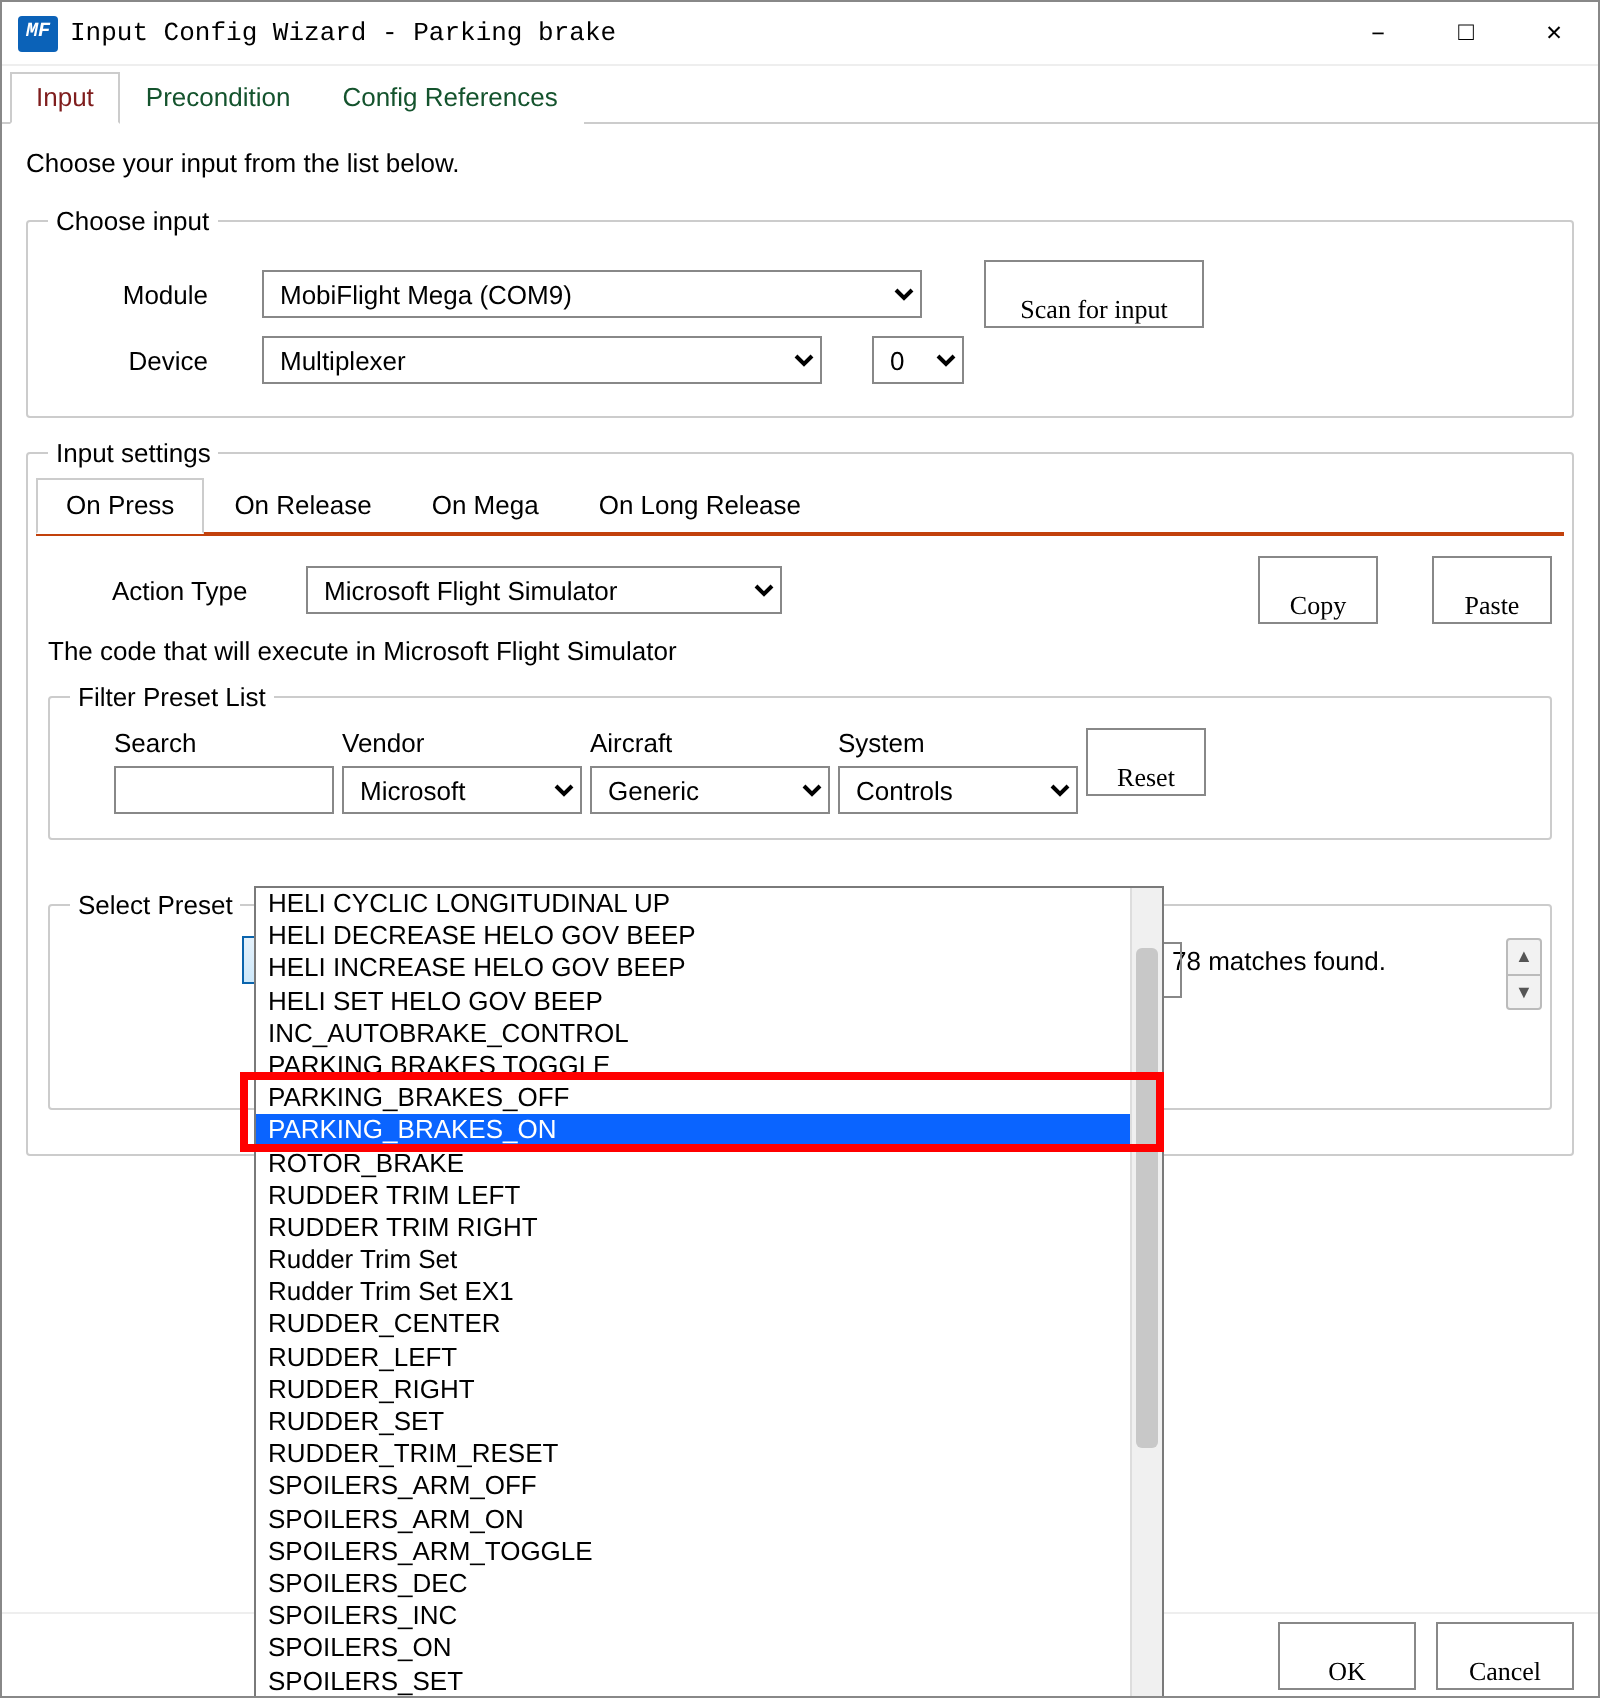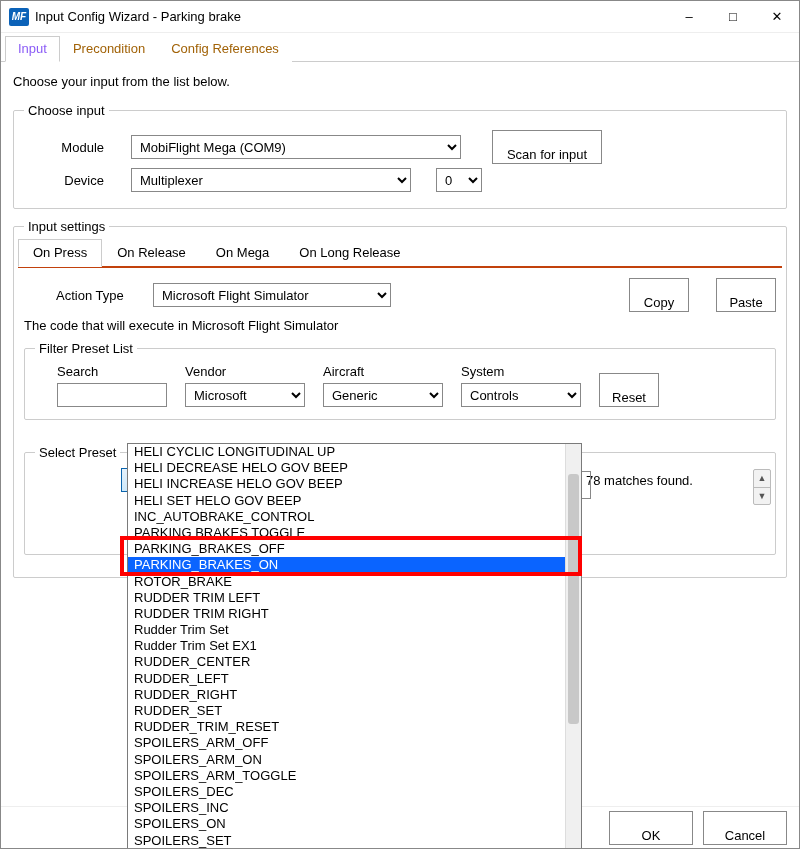--- a/index.html
+++ b/index.html
@@ -1,56 +1,56 @@
 <!DOCTYPE html>
 <html><head>
 <meta charset="utf-8">
 <style>
   * { box-sizing: border-box; }
   html, body { margin: 0; padding: 0; font-family: "Segoe UI", Tahoma, sans-serif; font-size: 13px; color: #000; background: #fff; }
   .window { width: 800px; height: 849px; border: 1px solid #888; background: #fff; position: relative; overflow: hidden; }
-  .titlebar { height: 32px; display: flex; align-items: center; background: #fff; border-bottom: 1px solid #eee; }
+  .titlebar { height: 32px; display: flex; align-items: center; background: #fff; border-bottom: 1px solid #eee; font-family: Liberation Mono, monospace; }
   .app-icon { width: 20px; height: 18px; margin: 0 6px 0 8px; background: #0b62b8; color: #fff; font-size: 10px; font-weight: bold; font-style: italic; display: flex; align-items: center; justify-content: center; border-radius: 2px; }
   .title-text { flex: 1; font-size: 13px; }
   .win-controls { display: flex; height: 100%; }
   .win-btn { width: 44px; display: flex; align-items: center; justify-content: center; font-size: 13px; }
   .tabs { display: flex; border-bottom: 1px solid #ccc; padding: 0 4px; margin-top: 2px; }
-  .tab { padding: 4px 12px 5px; border: 1px solid transparent; border-bottom: none; position: relative; top: 1px; background: #fff; color: #a16207; }
-  .tab.active { border-color: #ccc; border-bottom: 1px solid #fff; background: #fff; color: #8b5cf6; }
+  .tab { padding: 4px 12px 5px; border: 1px solid transparent; border-bottom: none; position: relative; top: 1px; background: #fff; color: #14532d; }
+  .tab.active { border-color: #ccc; border-bottom: 1px solid #fff; background: #fff; color: #7f1d1d; }
   .body { padding: 8px 12px 0 12px; }
   .instr { margin: 4px 0 14px 0; }
   fieldset { border: 1px solid #ccc; border-radius: 2px; margin: 0 0 10px 0; padding: 8px 10px 12px 10px; }
   legend { padding: 0 4px; font-size: 13px; }
   .row { display: flex; align-items: center; margin: 4px 0; gap: 19px; }
   .lbl { text-align: right; padding-right: 8px; }
   select, input[type=text] { border: 1px solid #888; background: #fff; height: 24px; padding: 0 4px; font-family: inherit; font-size: 13px; }
-  .btn { border: 1px solid #888; background: #fff; height: 24px; padding: 16px 12px; font-family: Liberation Sans, sans-serif; font-size: 13px; }
+  .btn { border: 1px solid #888; background: #fff; height: 24px; padding: 16px 12px; font-family: Liberation Serif, serif; font-size: 13px; }
   .subtabs { display: flex; border-bottom: 2px solid #c2410c; margin: -4px -6px 10px -6px; }
   .subtab { padding: 5px 14px 6px; border: 1px solid transparent; border-bottom: none; position: relative; top: 1px; }
   .subtab.active { border-color: #ccc; border-bottom: 1px solid #fff; }
-  .filter-cols { display: flex; gap: 18px; align-items: flex-end; }
+  .filter-cols { display: flex; gap: 4px; align-items: flex-start; }
   .fcol { display: flex; flex-direction: column; }
   .fcol > span { margin-bottom: 4px; }
   .preset-head { display: flex; align-items: center; }
   .preset-dropdown { position: relative; width: 455px; }
   .preset-button { width: 100%; height: 24px; border: 1px solid #0a64ad; background: linear-gradient(#e4f1fb,#cde8fa); display: flex; align-items: center; padding: 0 6px; }
   .preset-arrow { margin-left: auto; width: 14px; text-align: center; }
   .matches { margin-left: 10px; }
   .spinbox { position: absolute; right: 28px; top: 468px; width: 18px; height: 36px; display: flex; flex-direction: column; border: 1px solid #bbb; border-radius: 2px; background: #f2f2f2; }
   .spinbox div { flex: 1; display: flex; align-items: center; justify-content: center; font-size: 9px; color: #555; }
   .spinbox div:first-child { border-bottom: 1px solid #bbb; }
   .dropdown-list { position: absolute; left: 126px; top: 442px; width: 455px; height: 475px; border: 1px solid #7a7a7a; background: #fff; overflow: hidden; z-index: 10; }
   .dropdown-inner { position: absolute; inset: 0 16px 0 0; overflow: hidden; }
   .opt { padding: 0 6px; height: 16.2px; line-height: 16.2px; white-space: nowrap; font-size: 13px; }
   .opt.sel { background: #0a64ff; color: #fff; }
   .dd-scroll { position: absolute; right: 0; top: 0; bottom: 0; width: 16px; background: #f0f0f0; border-left: 1px solid #ddd; }
   .dd-thumb { position: absolute; left: 2px; right: 2px; top: 30px; height: 250px; background: #c8c8c8; border-radius: 3px; }
   .highlight { position: absolute; left: 119px; top: 535px; width: 462px; height: 40px; border: 4px solid #ff0000; z-index: 20; pointer-events: none; }
   .bottom-bar { position: absolute; left: 0; right: 0; bottom: 0; height: 42px; background: #fff; display: flex; justify-content: flex-end; align-items: center; gap: 10px; padding-right: 12px; border-top: 1px solid #eee; z-index: 5; }
-  .bottom-bar .btn { width: 84px; height: 26px; }
+  .bottom-bar .btn { width: 69px; height: 26px; }
   .hidden-input-line { position: absolute; left: 140px; top: 470px; width: 450px; height: 28px; border: 1px solid #888; z-index: 1; }
 </style>
 </head>
 <body>
 
 <div class="window">
   <div class="titlebar">
     <div class="app-icon">MF</div>
     <div class="title-text">Input Config Wizard - Parking brake</div>
     <div class="win-controls">

